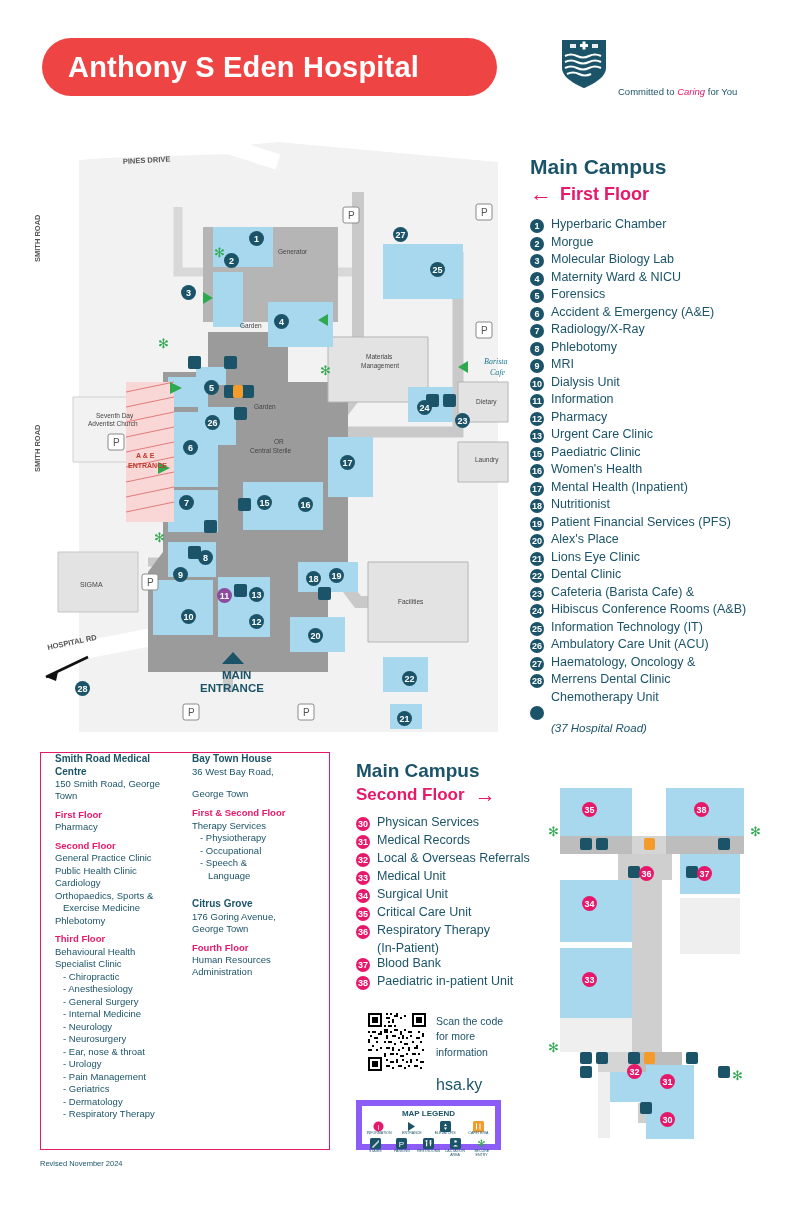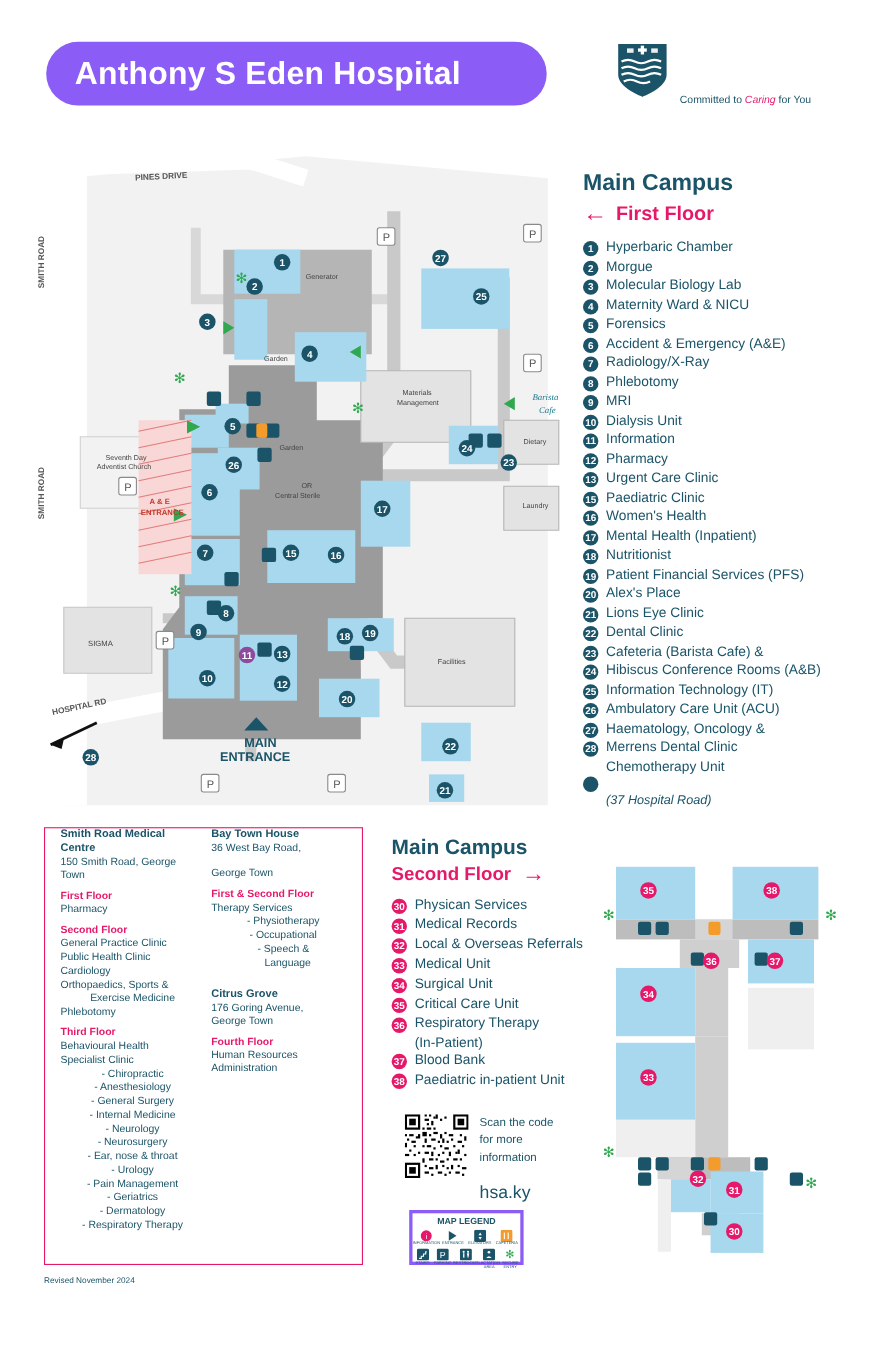--- a/index.html
+++ b/index.html
@@ -8,21 +8,21 @@
     background: #ffffff;
     font-family: "Liberation Sans", sans-serif;
     position: relative;
     overflow: hidden;
   }
   
   .header { position: absolute; top: 0; left: 0; width: 792px; height: 120px; }
   .title-pill {
     position: absolute; left: 42px; top: 38px;
     width: 455px; height: 58px;
-    background: #8b5cf6; border-radius: 29px;
+    background: #ef4444; border-radius: 29px;
     display: flex; align-items: center; padding-left: 26px;
   }
   .title-pill span {
     color: #ffffff; font-size: 29px; font-weight: bold; letter-spacing: .2px;
   }
   .logo-wrap { position: absolute; left: 560px; top: 36px; width: 190px; height: 68px; }
   .logo-shield { position: absolute; left: 0; top: 2px; width: 48px; height: 52px; }
   .logo-hsa {
     position: absolute; left: 56px; top: 0;
     font-size: 42px; font-weight: bold; color: #1b5468; letter-spacing: -1px;
@@ -64,43 +64,43 @@
     position: absolute; left: 40px; top: 752px; width: 290px; height: 398px;
     border: 1.2px solid #e6186a; background: #fff;
   }
   .sat-title { font-size: 17px; font-weight: bold; color: #e6186a; margin: 10px 0 8px 14px; }
   .sat-cols { display: flex; padding: 0 14px; gap: 14px; }
   .sat-col { width: 130px; }
   .sat-loc-name { font-size: 10px; font-weight: bold; color: #1b5468; line-height: 1.25; }
   .sat-addr { font-size: 9.5px; color: #1b5468; line-height: 1.25; margin-bottom: 7px; }
   .sat-floor { font-size: 9.5px; font-weight: bold; color: #e6186a; margin-top: 6px; line-height: 1.3; }
   .sat-entry { font-size: 9.5px; color: #1b5468; line-height: 1.32; }
-  .sat-entry.ind { padding-left: 8px; text-align: center; }
+  .sat-entry.ind { padding-left: 8px; }
   .revised { position: absolute; left: 40px; top: 1159px; font-size: 7.5px; color: #1b5468; }
 
   
   .second-col { position: absolute; left: 356px; top: 760px; width: 200px; }
   .sf-title { font-size: 19px; font-weight: bold; color: #1b5468; }
   .sf-floor-row { display: flex; align-items: center; gap: 10px; margin-top: 2px; }
   .sf-floor { font-size: 17px; font-weight: bold; color: #e6186a; }
   .sf-arrow { font-size: 21px; color: #e6186a; line-height: 1; }
   .sf-list { margin-top: 10px; }
   .sf-item { display: flex; align-items: flex-start; margin-bottom: 2px; }
   .sf-text { font-size: 12.5px; color: #1b5468; line-height: 1.18; }
 
   
   .qr-block { position: absolute; left: 368px; top: 1013px; display: flex; gap: 10px; justify-content: center; }
   .qr-code { width: 58px; height: 58px; }
   .qr-text { font-size: 10.5px; color: #1b5468; line-height: 1.28; padding-top: 2px; }
   .qr-url { font-size: 16px; color: #1b5468; margin-top: 17px; }
 
   
   .maplegend {
-    position: absolute; left: 372px; top: 1100px; width: 104px; height: 50px;
-    border: 3px solid #8b5cf6; background: #fff;
+    position: absolute; left: 356px; top: 1100px; width: 145px; height: 50px;
+    border: 6px solid #8b5cf6; background: #fff;
   }
   .ml-title { text-align: center; font-size: 8px; font-weight: bold; color: #1b5468; margin-top: 3px; }
   .ml-row { display: flex; justify-content: space-around; margin-top: 2px; }
   .ml-cell { width: 24px; text-align: center; }
   .ml-ico { height: 12px; display: flex; align-items: center; justify-content: center; }
   .ml-cap { font-size: 3.6px; color: #1b5468; line-height: 1.1; }
 
   
   .sf-plan { position: absolute; left: 540px; top: 780px; width: 236px; height: 370px; }
 

